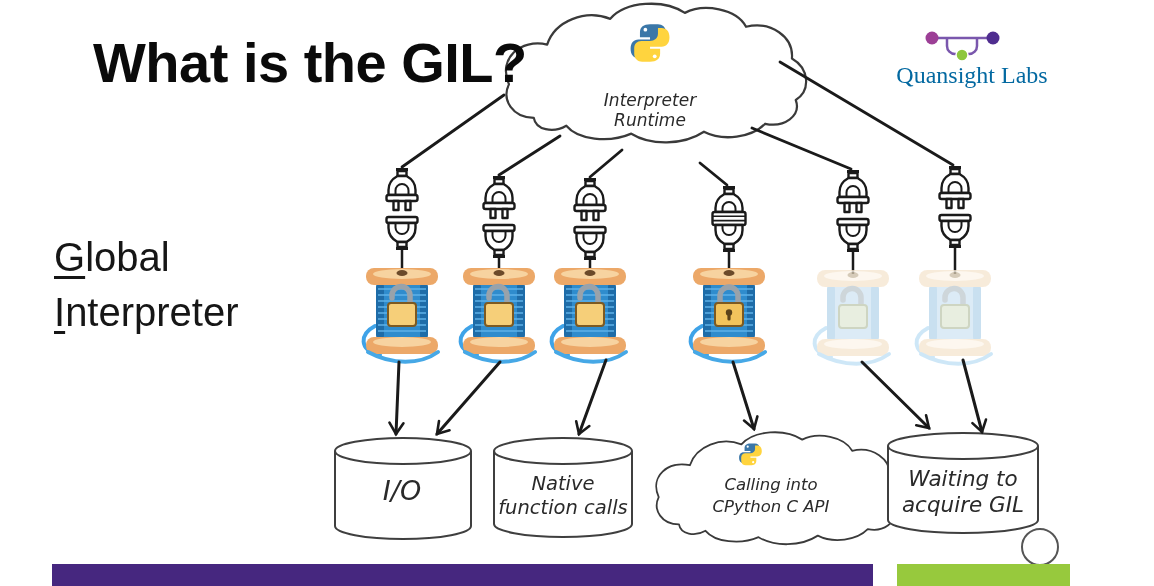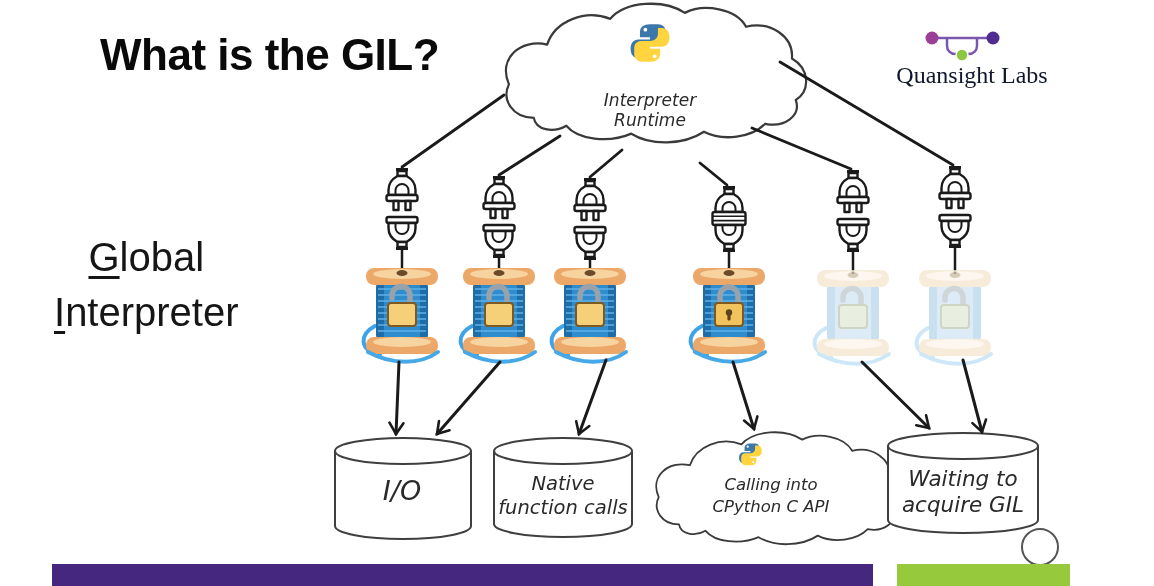--- a/index.html
+++ b/index.html
@@ -1,24 +1,24 @@
 <!DOCTYPE html>
 <html><head>
 <meta charset="utf-8">
 <style>
   html,body{margin:0;padding:0;background:#ffffff;}
   .stage{position:relative;width:1154px;height:586px;background:#ffffff;overflow:hidden;
          font-family:"Liberation Sans",sans-serif;}
   .stage svg.canvas{position:absolute;left:0;top:0;}
-  .title{position:absolute;left:93px;top:30px;font-size:44px;font-weight:700;color:#0a0a0a;
-         letter-spacing:-0.5px;white-space:nowrap;margin-left:7px;}
-  .gil{position:absolute;left:54px;top:230px;font-size:40px;color:#161616;line-height:55px;text-align:center;}
+  .title{position:absolute;left:93px;top:30px;font-size:56px;font-weight:700;color:#0a0a0a;
+         letter-spacing:-0.5px;white-space:nowrap;}
+  .gil{position:absolute;left:54px;top:230px;font-size:40px;color:#161616;line-height:55px;}
   .gil-first{text-decoration:underline;text-decoration-thickness:3px;text-underline-offset:5px;}
   .brand-text{position:absolute;left:872px;top:62px;width:200px;text-align:center;
-              font-family:"Liberation Serif",serif;font-size:24px;color:#0f172a;white-space:nowrap;}
+              font-family:"Liberation Serif",serif;font-size:24px;color:#0369a1;white-space:nowrap;}
   .svgtxt{font-family:"DejaVu Sans",sans-serif;font-style:italic;fill:#2a2a2a;}
 </style>
 </head>
 <body>
 
 <div class="stage">
 
   <svg class="canvas" width="1154" height="586" viewBox="0 0 1154 586">
     <defs>
 

